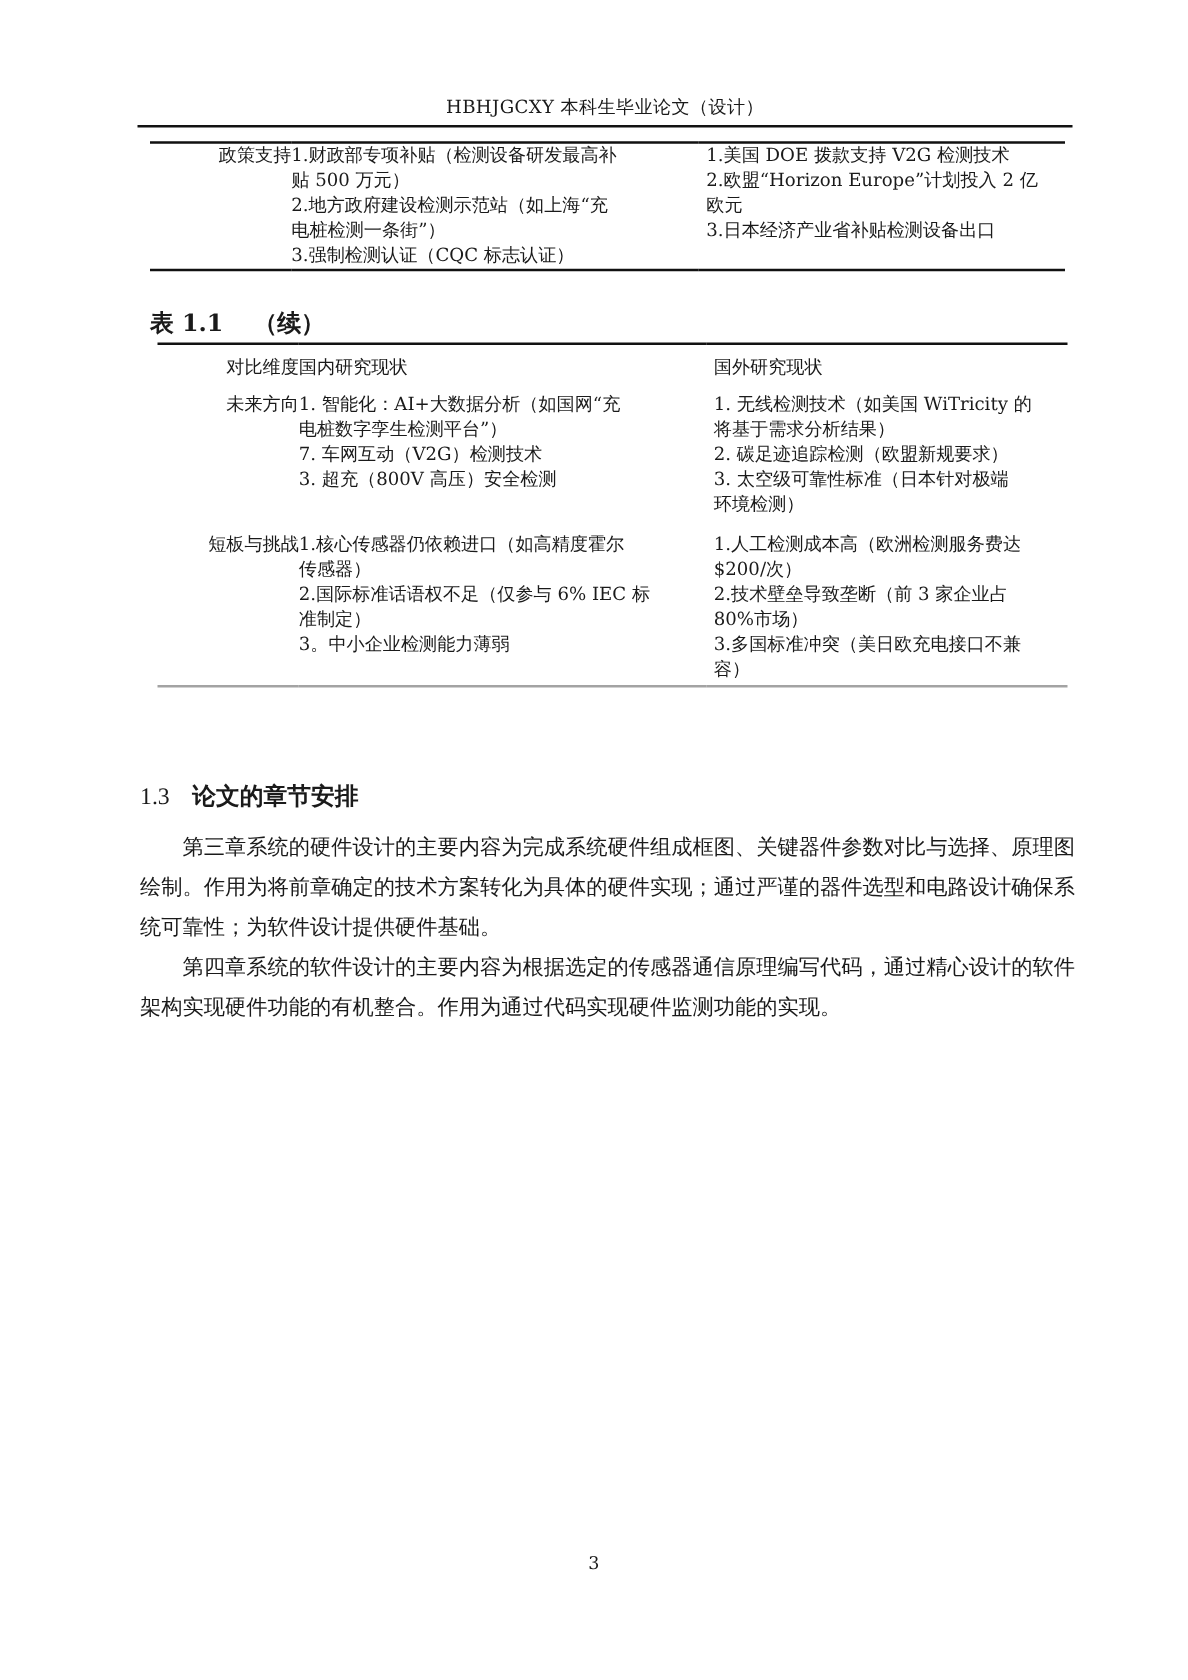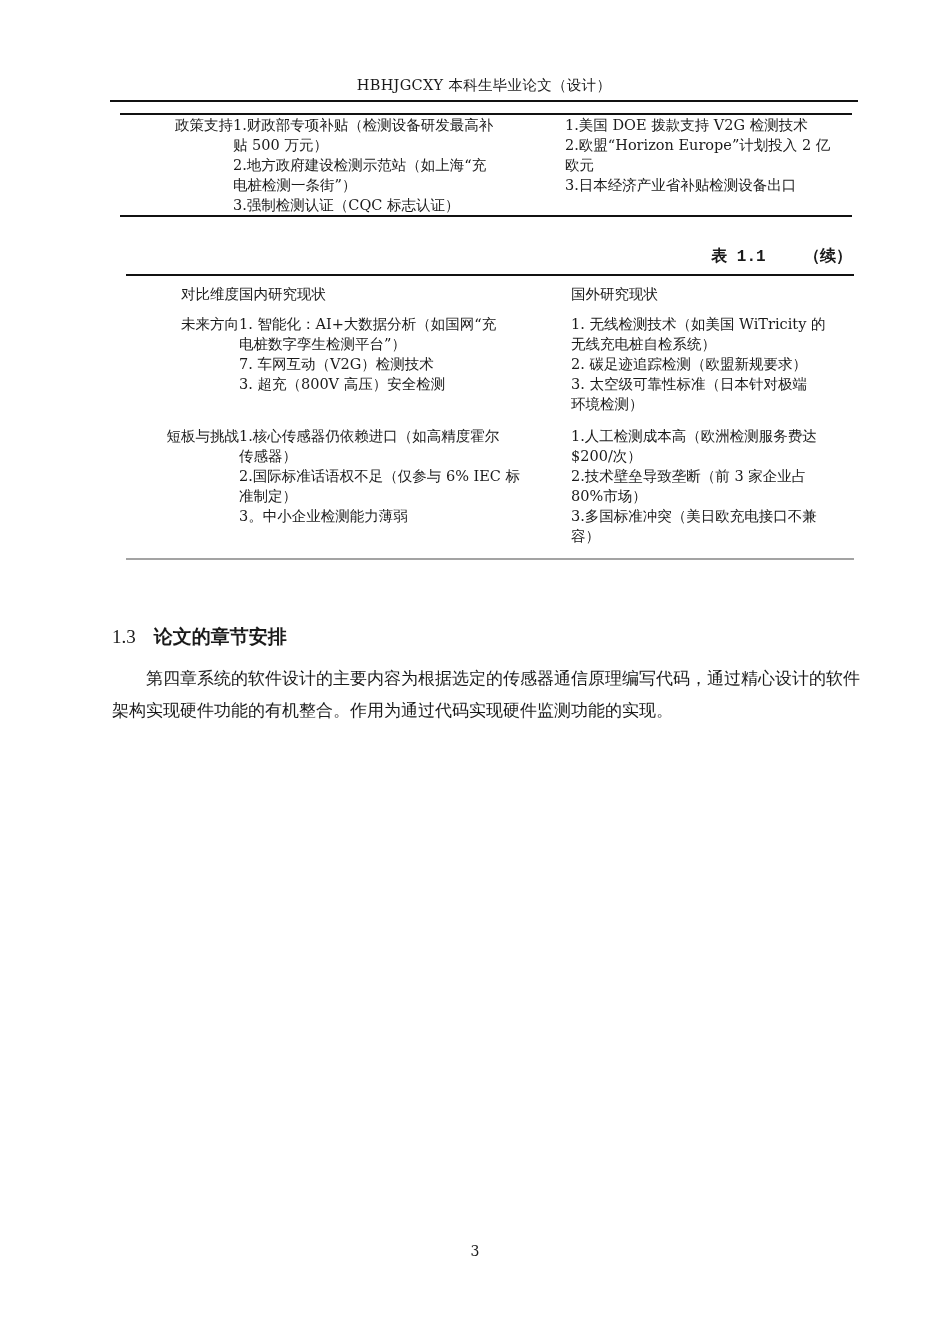--- a/index.html
+++ b/index.html
@@ -12,24 +12,24 @@
   table.t { position: absolute; border-collapse: collapse; font-size: 14.5px; line-height: 20px; }
   table.t td { vertical-align: top; padding: 0; }
   .t1 { left: 120px; top: 113px; width: 732px; border-top: 2px solid #111; border-bottom: 2px solid #111; }
   .t1 td { padding-top: 6px; padding-bottom: 10px; }
   .t2 { left: 126px; top: 274px; width: 728px; border-top: 2px solid #111; border-bottom: 2px solid #a3a3a3; }
   .c1 { width: 104px; padding-left: 9px !important; text-align: right; }
   .c2 { width: 318px; padding-right: 8px !important; }
   .c3 { padding-left: 6px !important; padding-right: 4px !important; }
   .t2 .row-head td { padding-top: 8px; padding-bottom: 6px; }
   .t2 .row-a td { padding-top: 4px; padding-bottom: 8px; }
-  .t2 .row-b td { padding-top: 4px; padding-bottom: 12px; }
+  .t2 .row-b td { padding-top: 4px; padding-bottom: 2px; }
   .line { display: block; }
-  .caption { position: absolute; left: 120px; top: 246px; width: 732px; text-align: right;
-             font-size: 16px; font-family: Liberation Mono, monospace; }
+  .caption { position: absolute; left: 120px; top: 246px; width: 732px; text-align: left;
+             font-size: 19px; }
   .caption b { font-weight: bold; }
   .section-title { position: absolute; left: 112px; top: 624px; font-size: 19px; }
   .section-title .num { font-family: "Liberation Serif", serif; margin-right: 18px; }
   .section-title .txt { font-weight: bold; font-family: "DejaVu Sans", sans-serif; }
   .body { position: absolute; left: 112px; top: 662px; width: 748px; font-size: 17px;
           line-height: 32px; text-align: justify; }
   .body p { margin: 0; text-indent: 2em; }
   .page-number { position: absolute; left: 0; top: 1243px; width: 950px; text-align: center; font-size: 14px; }
 </style>
 </head>
@@ -73,21 +73,21 @@
   <tr class="row-a">
     <td class="c1">未来方向</td>
     <td class="c2">
       <span class="line">1. 智能化：AI+大数据分析（如国网“充</span>
       <span class="line">电桩数字孪生检测平台”）</span>
       <span class="line">7. 车网互动（V2G）检测技术</span>
       <span class="line">3. 超充（800V 高压）安全检测</span>
     </td>
     <td class="c3">
       <span class="line">1. 无线检测技术（如美国 WiTricity 的</span>
-      <span class="line">无线充电桩自检系统）</span>
+      <span class="line">将基于需求分析结果）</span>
       <span class="line">2. 碳足迹追踪检测（欧盟新规要求）</span>
       <span class="line">3. 太空级可靠性标准（日本针对极端</span>
       <span class="line">环境检测）</span>
     </td>
   </tr>
   <tr class="row-b">
     <td class="c1">短板与挑战</td>
     <td class="c2">
       <span class="line">1.核心传感器仍依赖进口（如高精度霍尔</span>
       <span class="line">传感器）</span>
@@ -105,16 +105,17 @@
     </td>
   </tr>
 </tbody>
   </table>
 
 <div class="section-title">
   <span class="num">1.3</span><span class="txt">论文的章节安排</span>
 </div>
 
 <div class="body">
+  <p>第三章系统的硬件设计的主要内容为完成系统硬件组成框图、关键器件参数对比与选择、原理图绘制。作用为将前章确定的技术方案转化为具体的硬件实现；通过严谨的器件选型和电路设计确保系统可靠性；为软件设计提供硬件基础。</p>
   <p>第四章系统的软件设计的主要内容为根据选定的传感器通信原理编写代码，通过精心设计的软件架构实现硬件功能的有机整合。作用为通过代码实现硬件监测功能的实现。</p>
 </div>
 
 <div class="page-number">3</div>
 
 </body></html>

